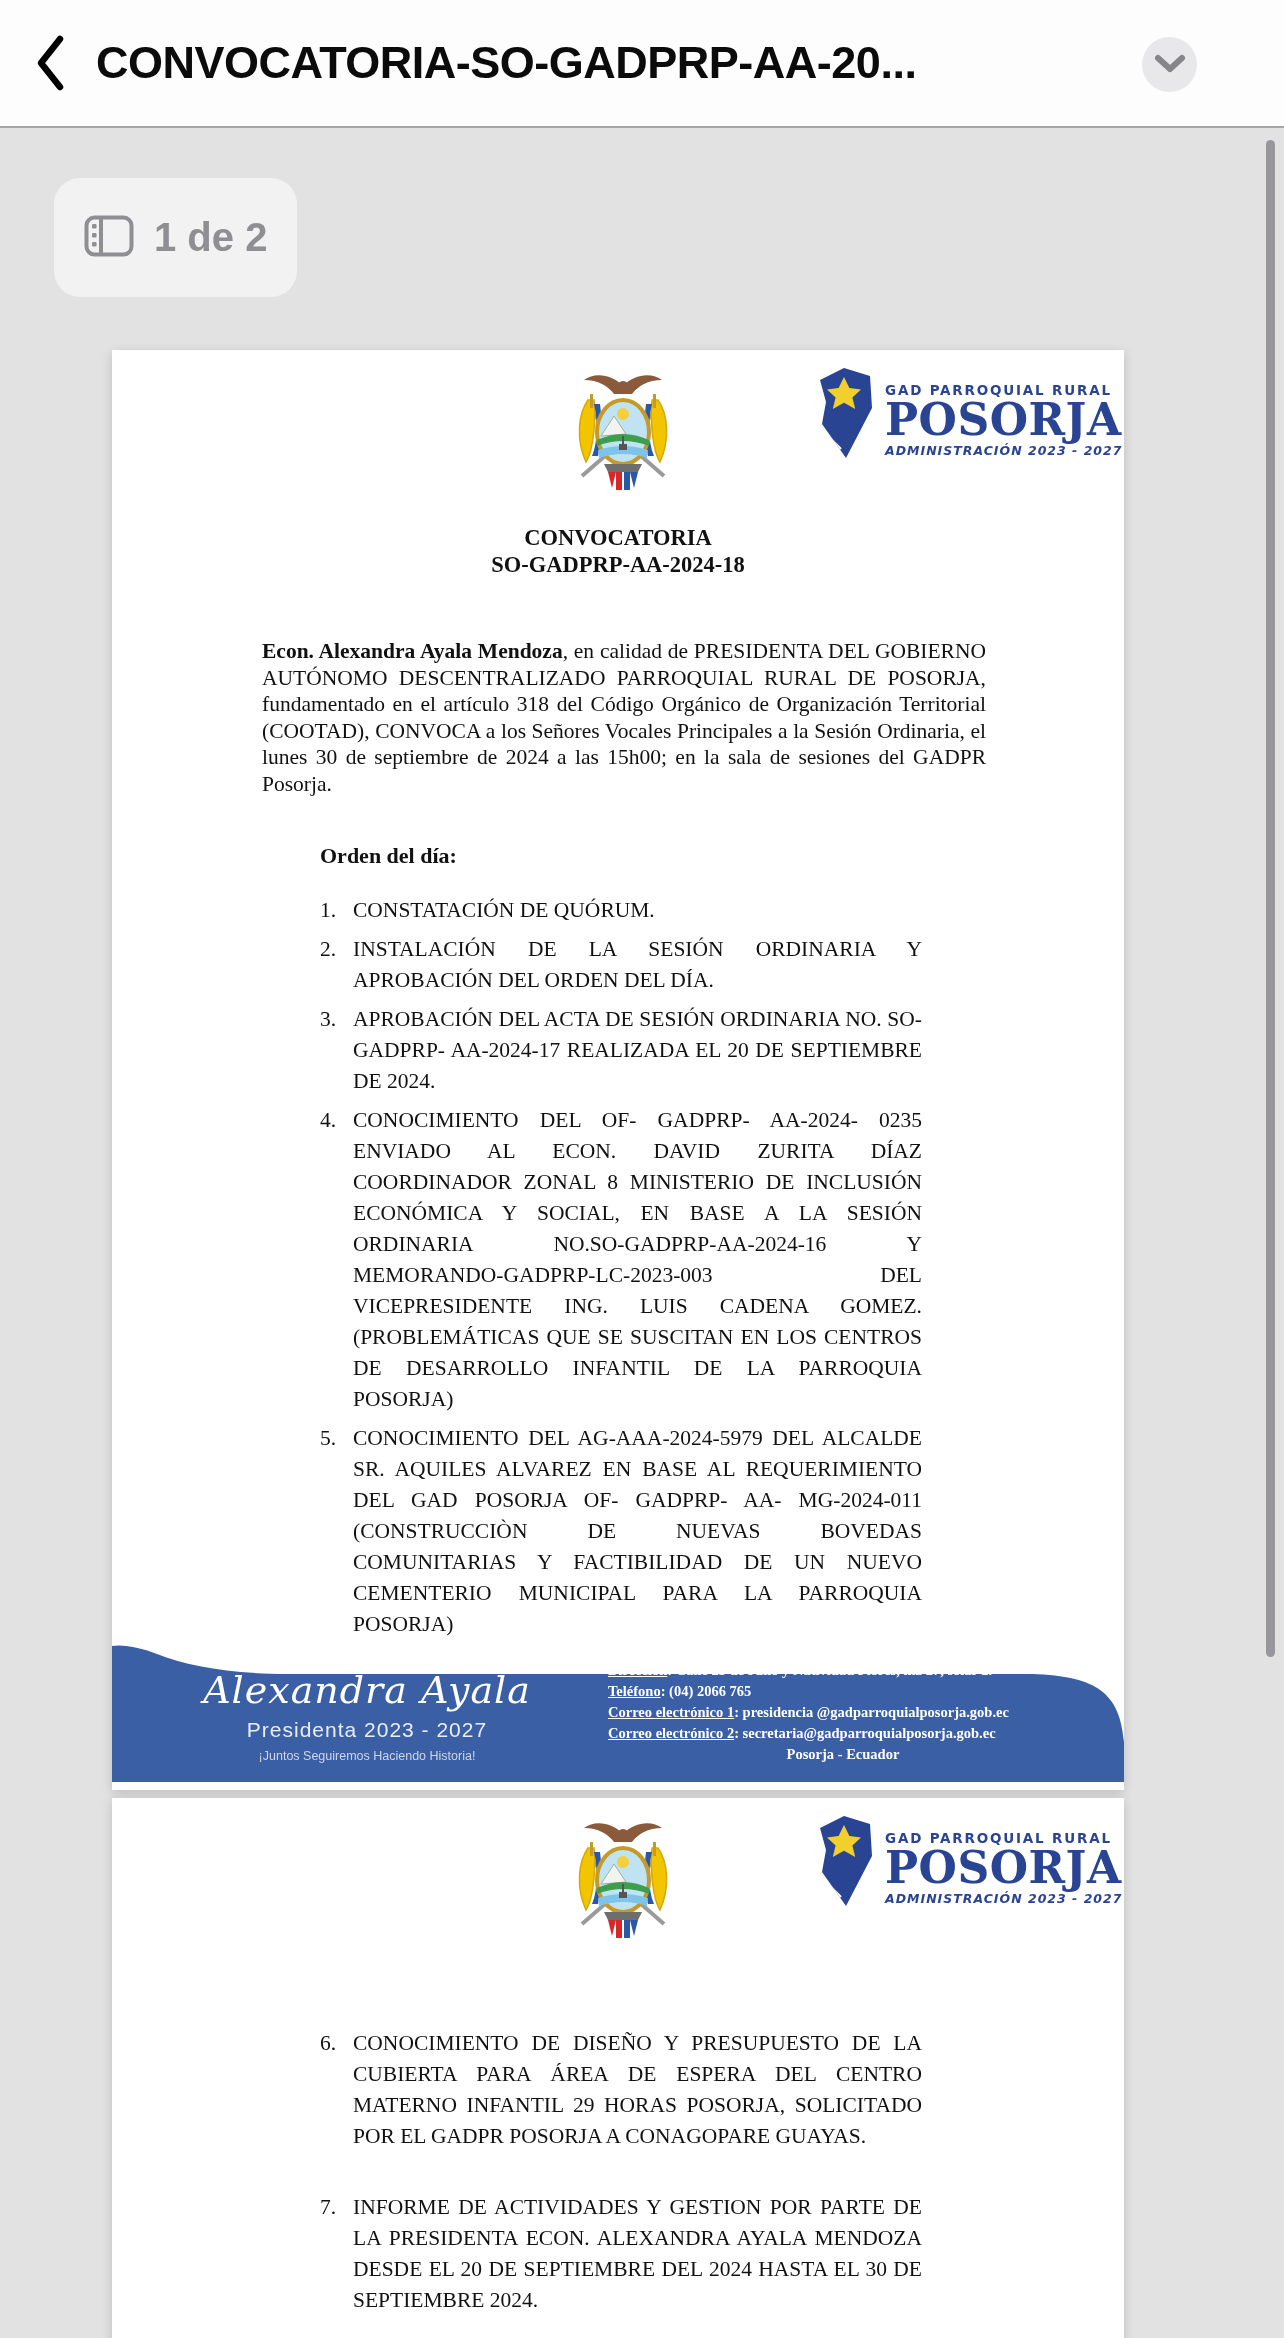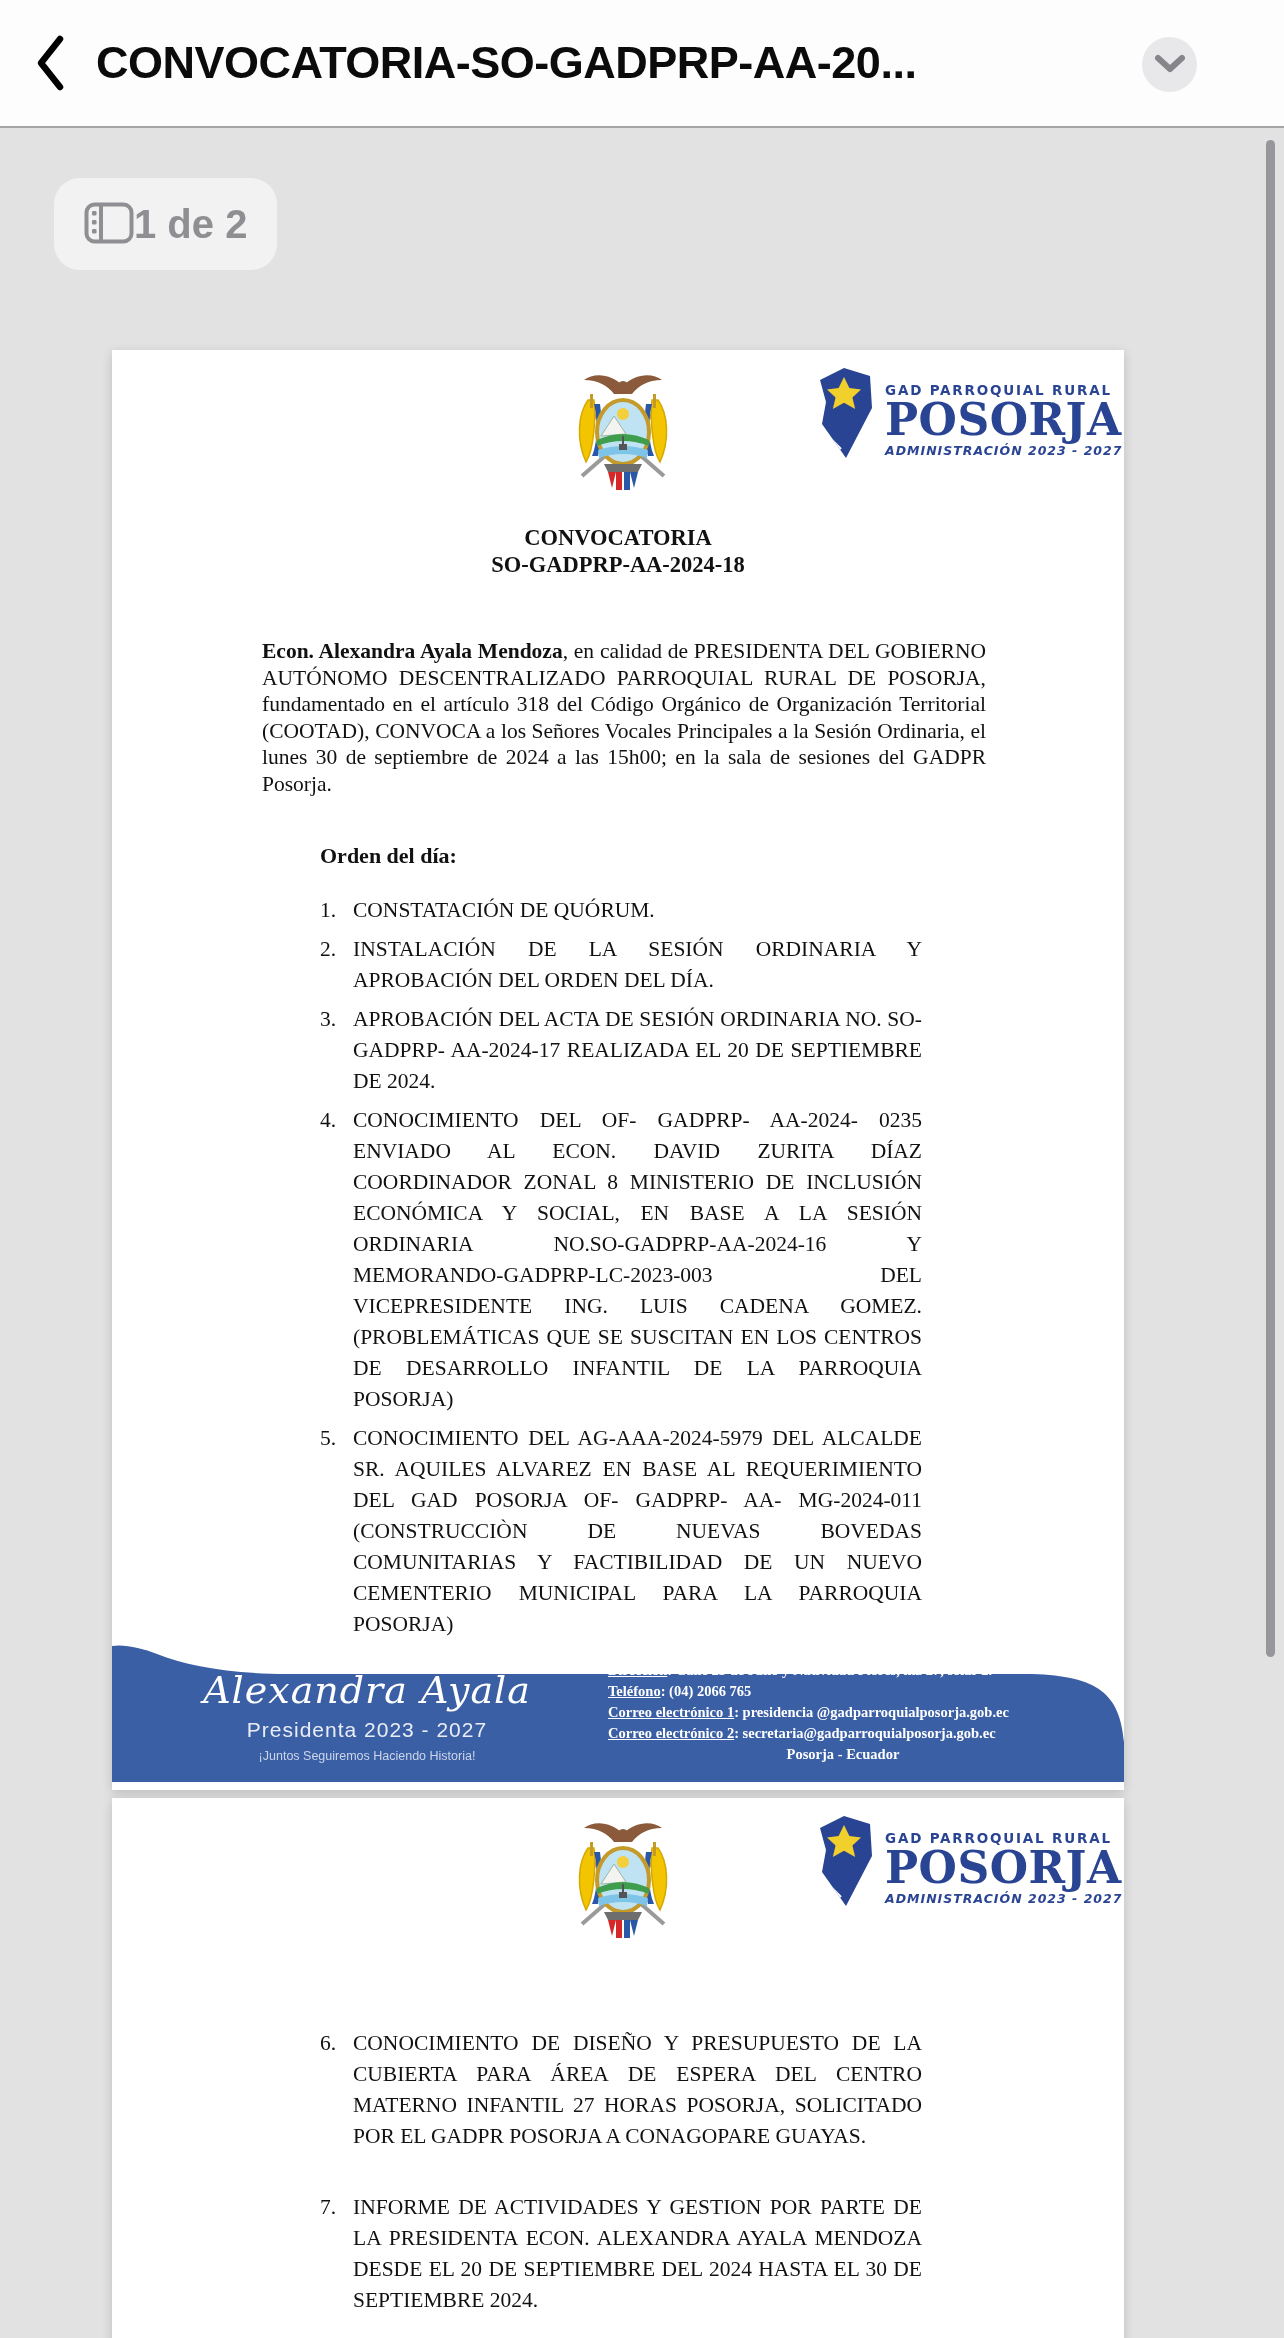--- a/index.html
+++ b/index.html
@@ -18,22 +18,22 @@
   .back-btn{position:absolute;left:34px;top:0;height:128px;display:flex;align-items:center;
             background:none;border:none;cursor:pointer;}
   .nav-title{margin-left:96px;font-size:45px;font-weight:600;color:#0b0b0c;letter-spacing:-.5px;
              white-space:nowrap;overflow:hidden;max-width:960px;}
   .more-btn{position:absolute;right:87px;top:37px;width:55px;height:55px;border-radius:50%;
             background:#e8e8ea;border:none;display:flex;align-items:center;justify-content:center;cursor:pointer;}
 
   
   .viewer{position:relative;height:2210px;background:#e2e2e3;overflow:hidden;}
 
-  .page-pill{position:absolute;left:54px;top:50px;height:92px;padding:0 30px;border-radius:26px;
-             background:#f2f2f3;display:flex;align-items:center;border:none;cursor:pointer;z-index:5;}
+  .page-pill{position:absolute;left:54px;top:50px;height:119px;padding:0 30px;border-radius:26px;
+             background:#f2f2f3;display:flex;align-items:center;gap:20px;border:none;cursor:pointer;z-index:5;}
   .page-pill .label{font-size:40px;font-weight:600;color:var(--chrome-gray);}
 
   .scrollbar{position:absolute;right:9px;top:12px;width:9px;height:1517px;border-radius:5px;background:#97979b;}
 
   .page{position:absolute;left:112px;width:1012px;height:1440px;background:#ffffff;
         box-shadow:0 3px 10px rgba(0,0,0,.16);overflow:hidden;}
   .page.p1{top:222px;}
   .page.p2{top:1670px;}
 
   
@@ -250,19 +250,19 @@
         <div class="brand-text">
           <div class="brand-tagline">GAD PARROQUIAL RURAL</div>
           <div class="brand-name">POSORJA</div>
           <div class="brand-admin">ADMINISTRACIÓN 2023 - 2027</div>
         </div>
       </div>
     </div>
 
     <div class="doc">
       <ol class="items">
-        <li class="item gap-after"><span class="num">6.</span><span>CONOCIMIENTO DE DISEÑO Y PRESUPUESTO DE LA CUBIERTA PARA ÁREA DE ESPERA DEL CENTRO MATERNO INFANTIL 27 HORAS POSORJA, SOLICITADO POR EL GADPR POSORJA A CONAGOPARE GUAYAS.</span></li>
+        <li class="item gap-after"><span class="num">6.</span><span>CONOCIMIENTO DE DISEÑO Y PRESUPUESTO DE LA CUBIERTA PARA ÁREA DE ESPERA DEL CENTRO MATERNO INFANTIL 29 HORAS POSORJA, SOLICITADO POR EL GADPR POSORJA A CONAGOPARE GUAYAS.</span></li>
         <li class="item"><span class="num">7.</span><span>INFORME DE ACTIVIDADES Y GESTION POR PARTE DE LA PRESIDENTA ECON. ALEXANDRA AYALA MENDOZA DESDE EL 20 DE SEPTIEMBRE DEL 2024 HASTA EL 30 DE SEPTIEMBRE 2024.</span></li>
       </ol>
     </div>
   </section>
 
 </div>
 
 </body></html>

